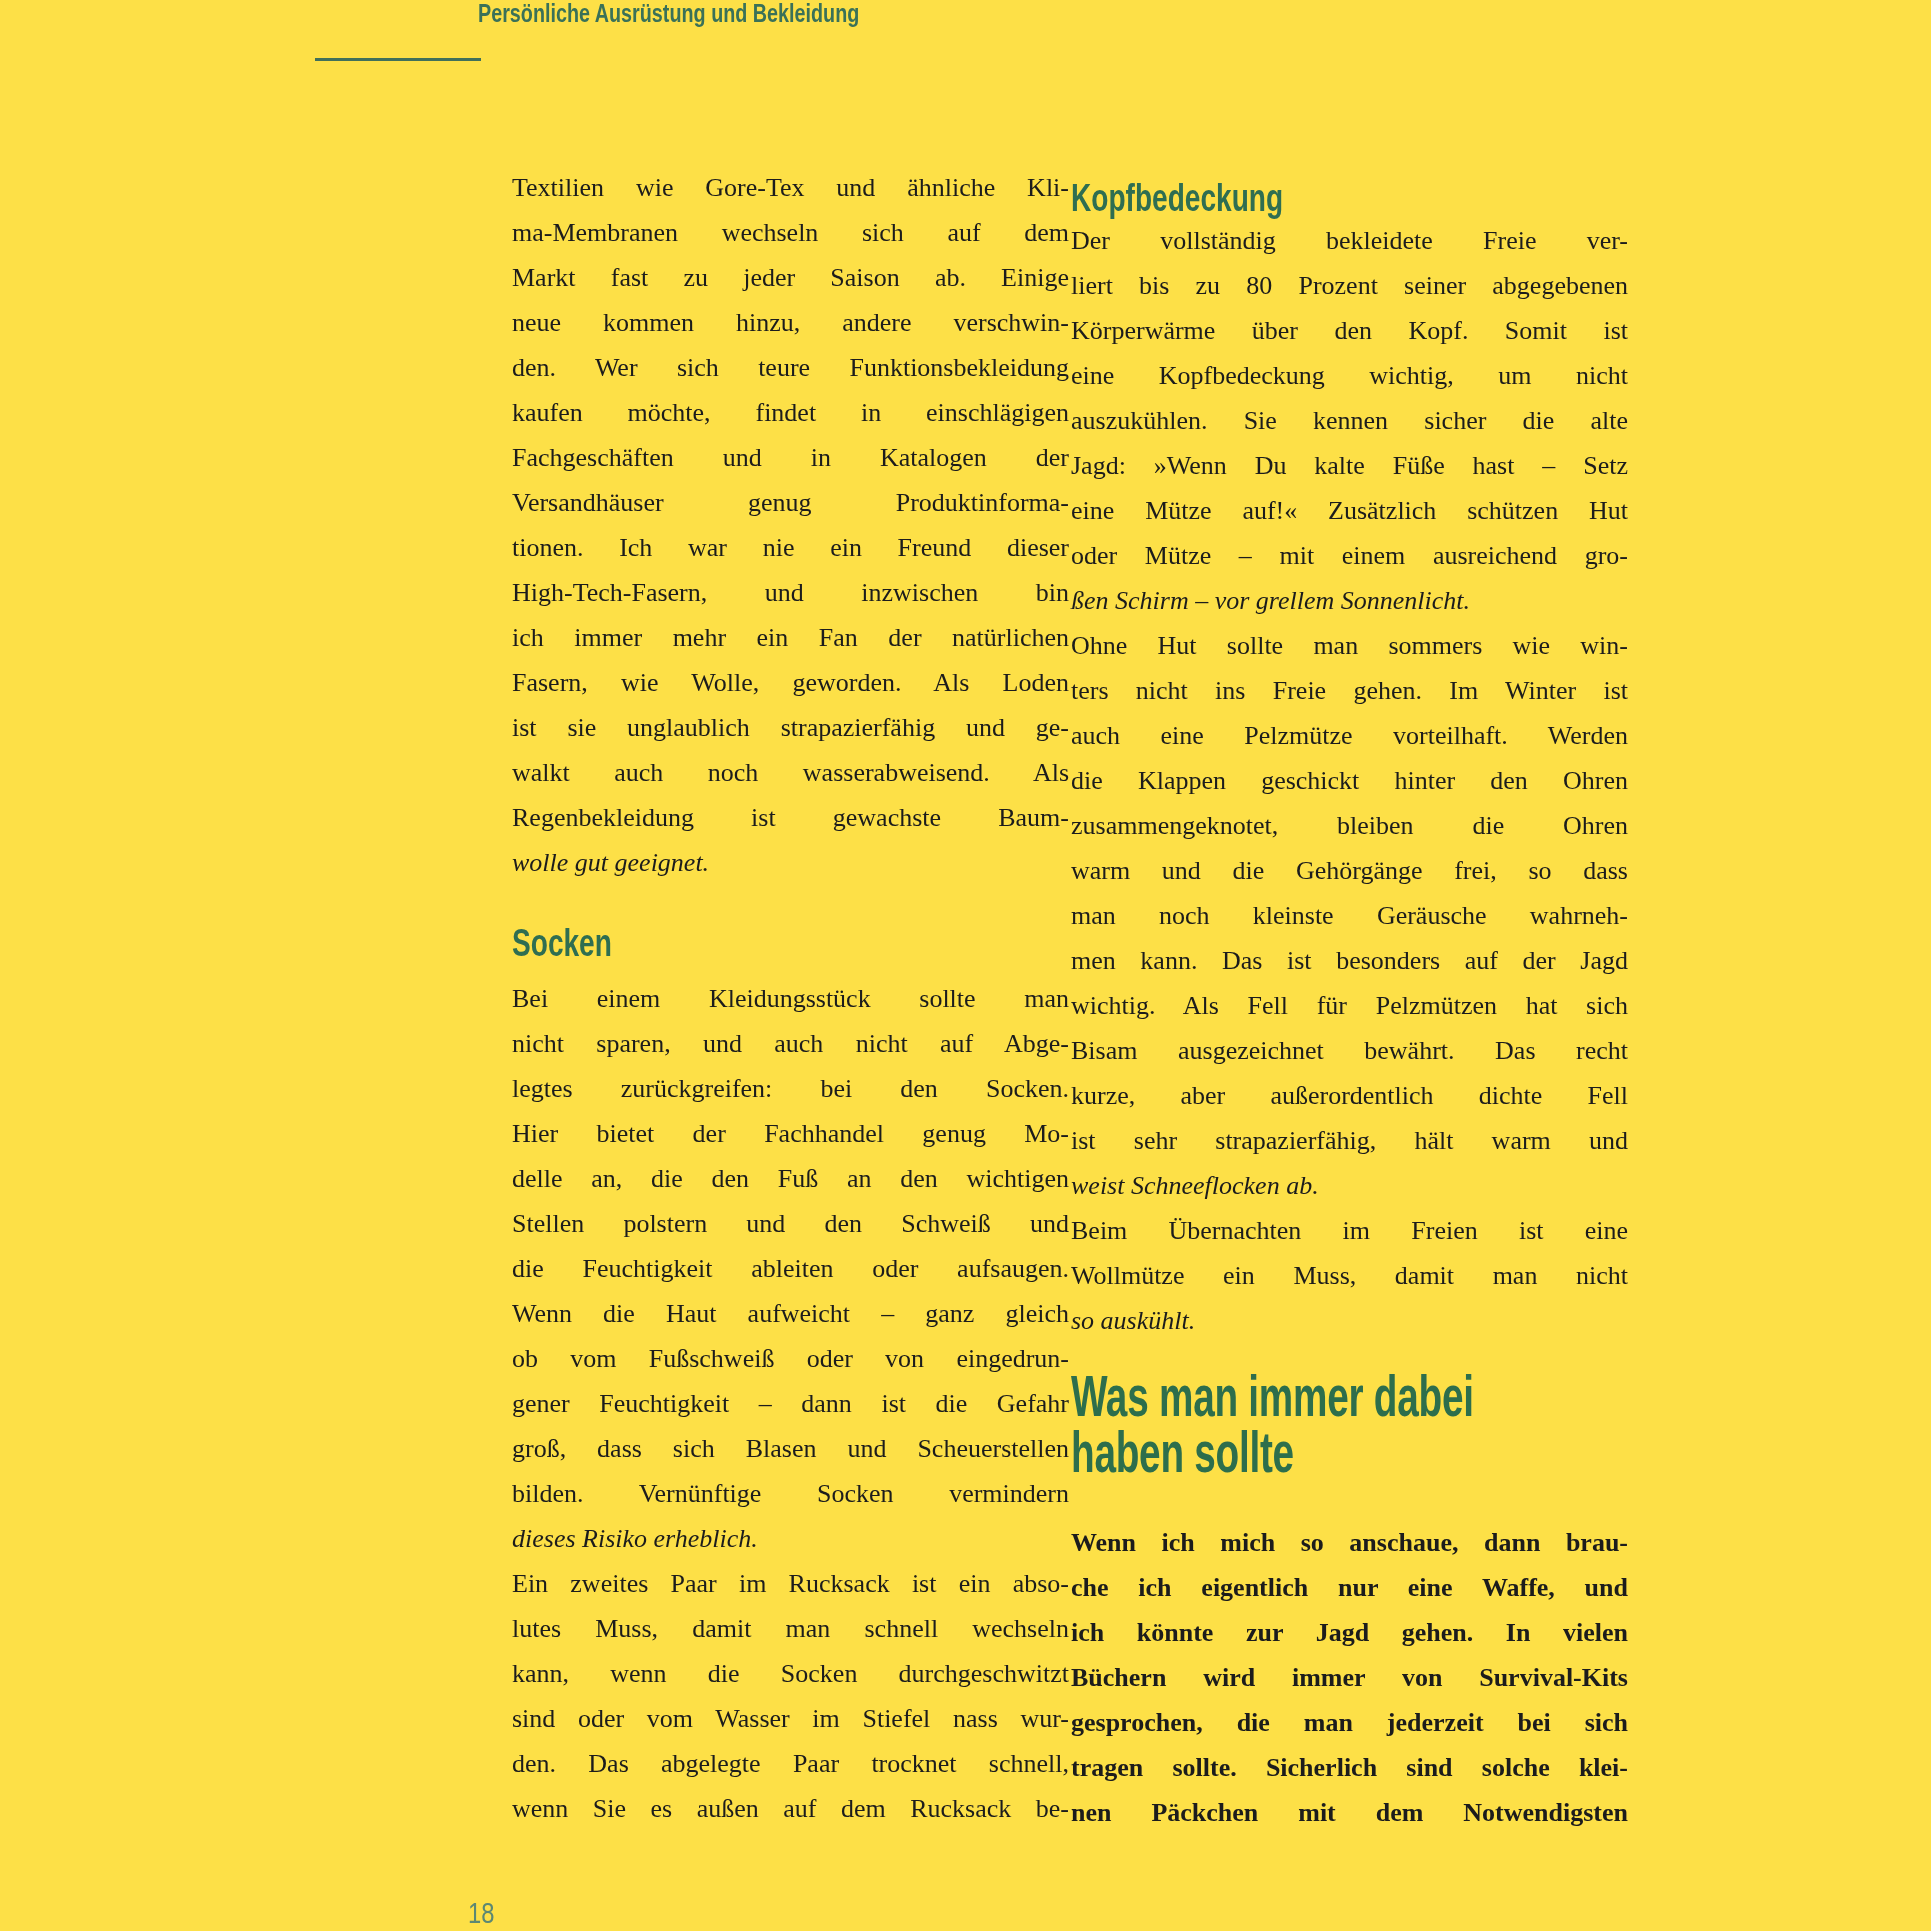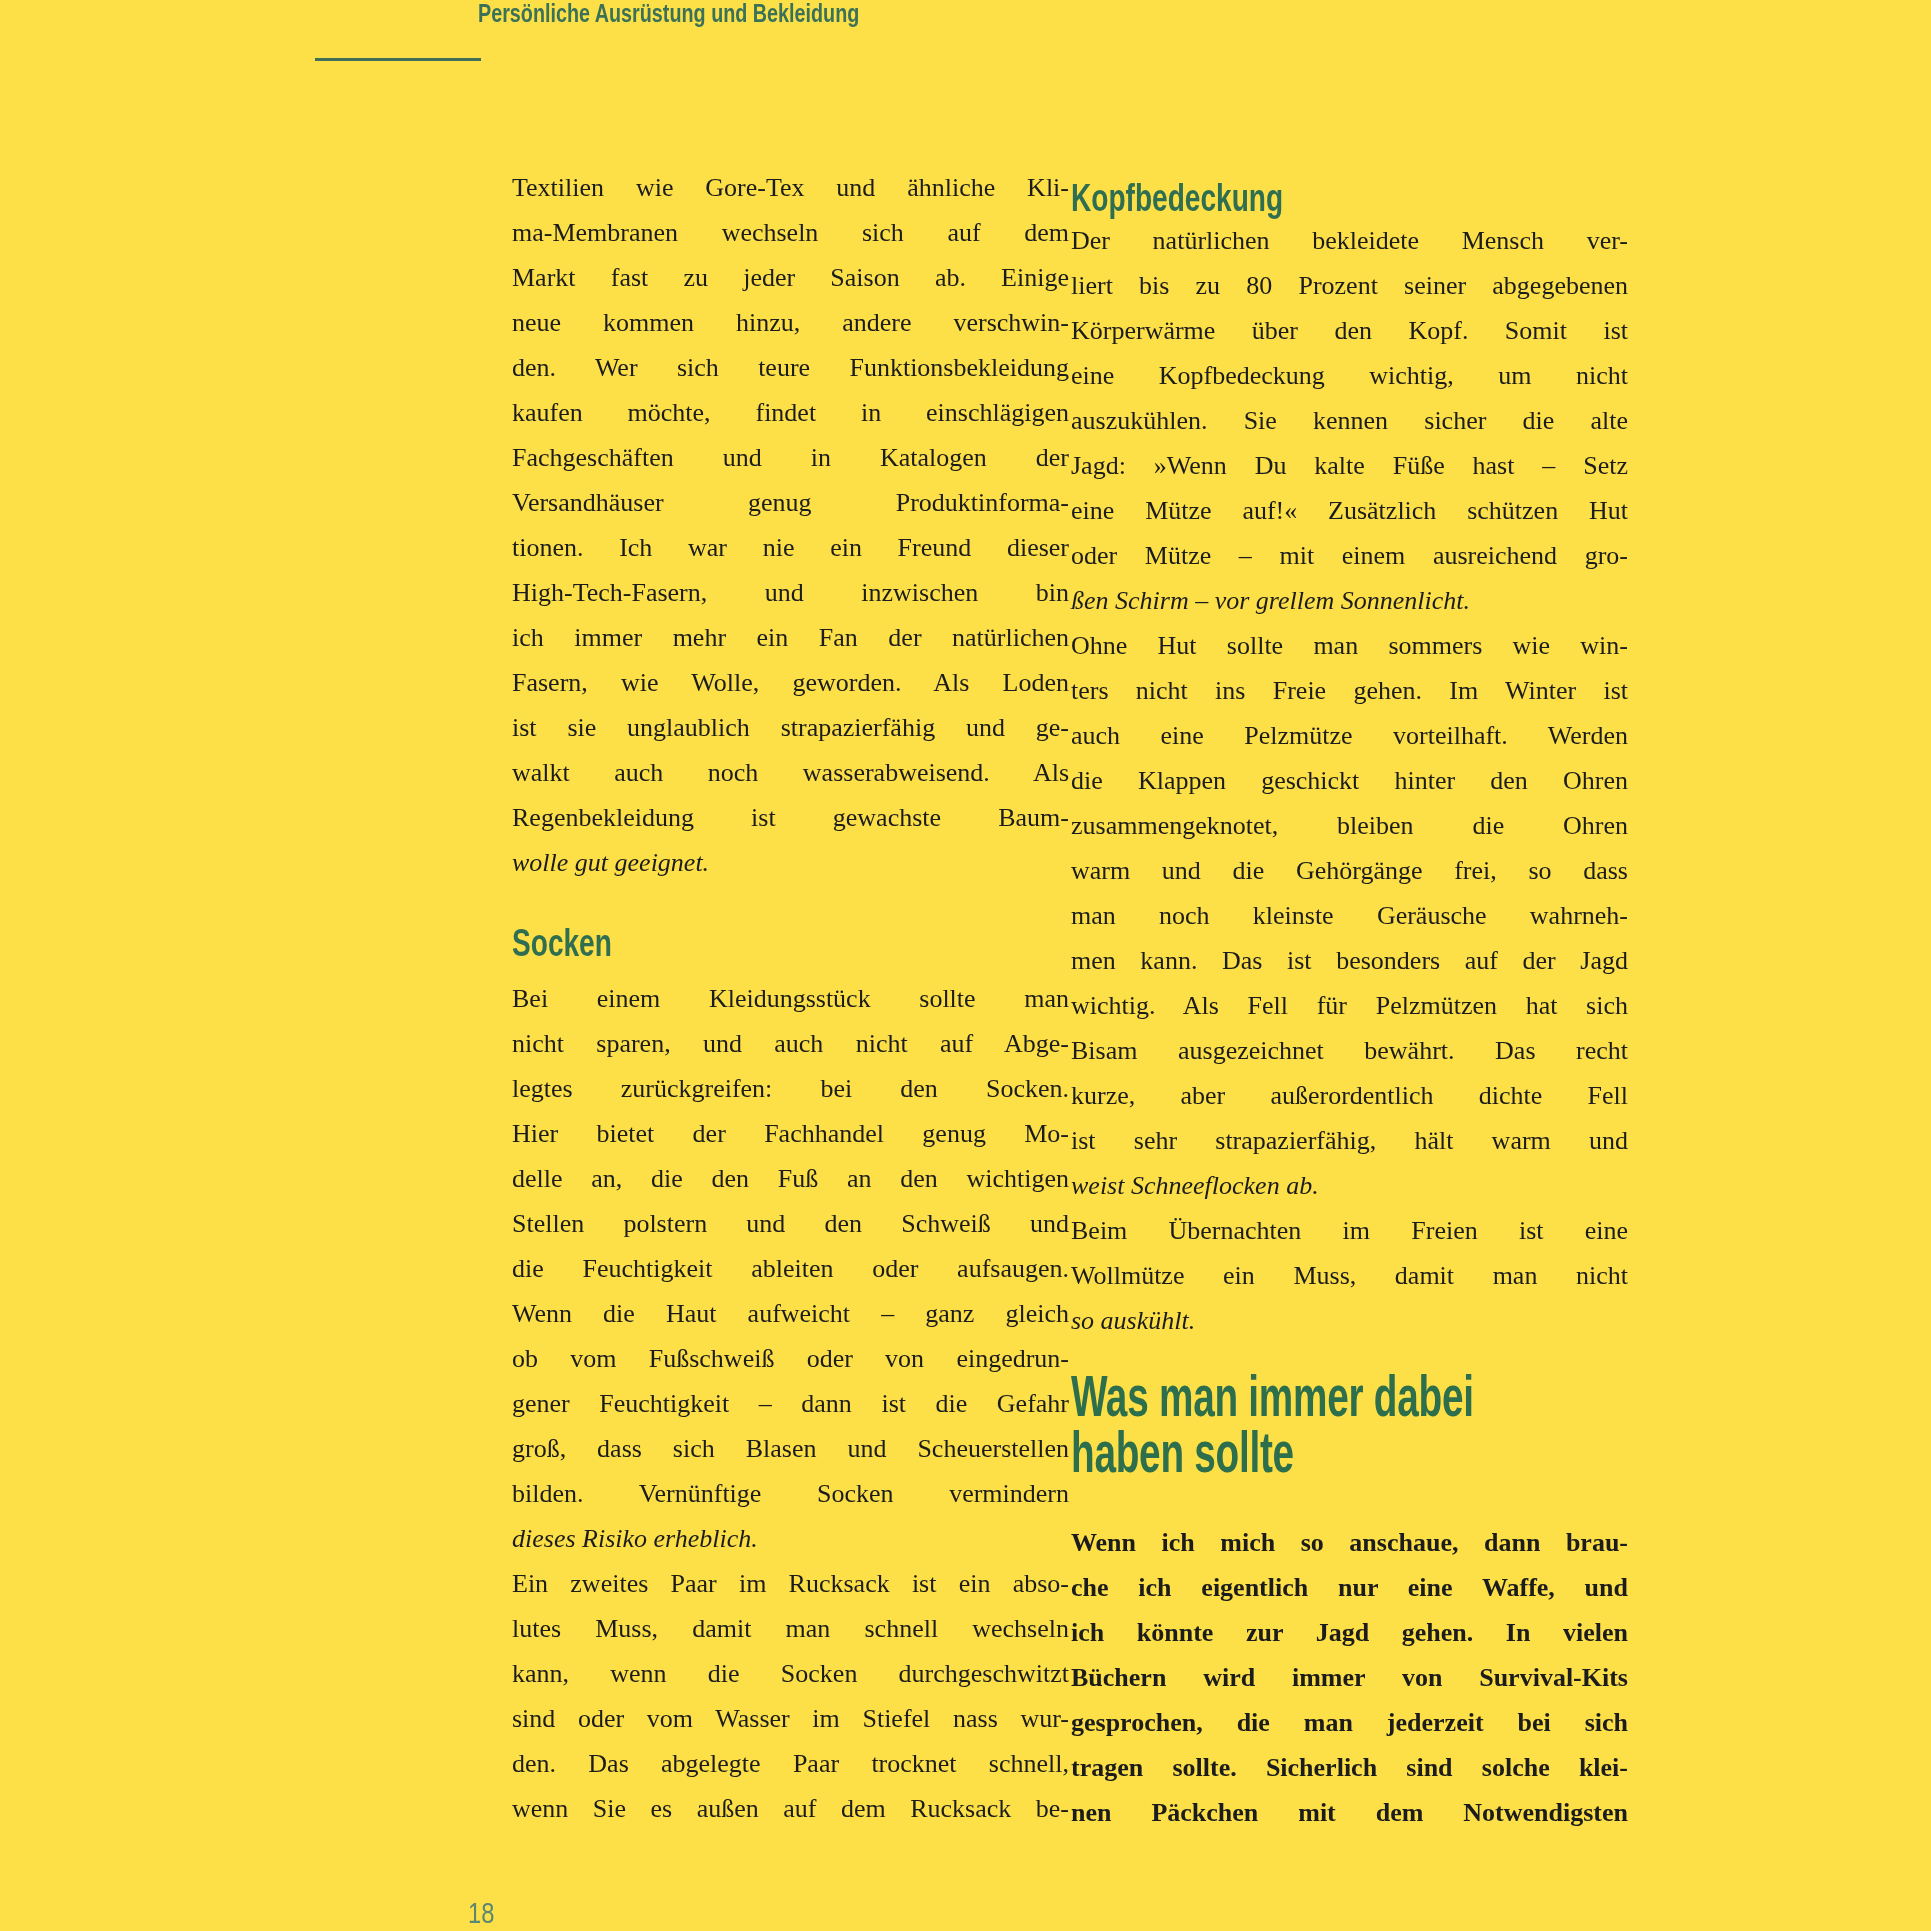--- a/index.html
+++ b/index.html
@@ -157,21 +157,21 @@
         <div class="line">kann, wenn die Socken durchgeschwitzt</div>
         <div class="line">sind oder vom Wasser im Stiefel nass wur-</div>
         <div class="line">den. Das abgelegte Paar trocknet schnell,</div>
         <div class="line">wenn Sie es außen auf dem Rucksack be-</div>
       </div>
   </div>
 
   <div class="col col-right">
     <div class="h2 h2-kopf">Kopfbedeckung</div>
     <div class="para">
-        <div class="line">Der natürlichen bekleidete Mensch ver-</div>
+        <div class="line">Der vollständig bekleidete Freie ver-</div>
         <div class="line">liert bis zu 80 Prozent seiner abgegebenen</div>
         <div class="line">Körperwärme über den Kopf. Somit ist</div>
         <div class="line">eine Kopfbedeckung wichtig, um nicht</div>
         <div class="line">auszukühlen. Sie kennen sicher die alte</div>
         <div class="line">Jagd: »Wenn Du kalte Füße hast – Setz</div>
         <div class="line">eine Mütze auf!« Zusätzlich schützen Hut</div>
         <div class="line">oder Mütze – mit einem ausreichend gro-</div>
         <div class="line endline">ßen Schirm – vor grellem Sonnenlicht.</div>
       </div>
     <div class="para">

